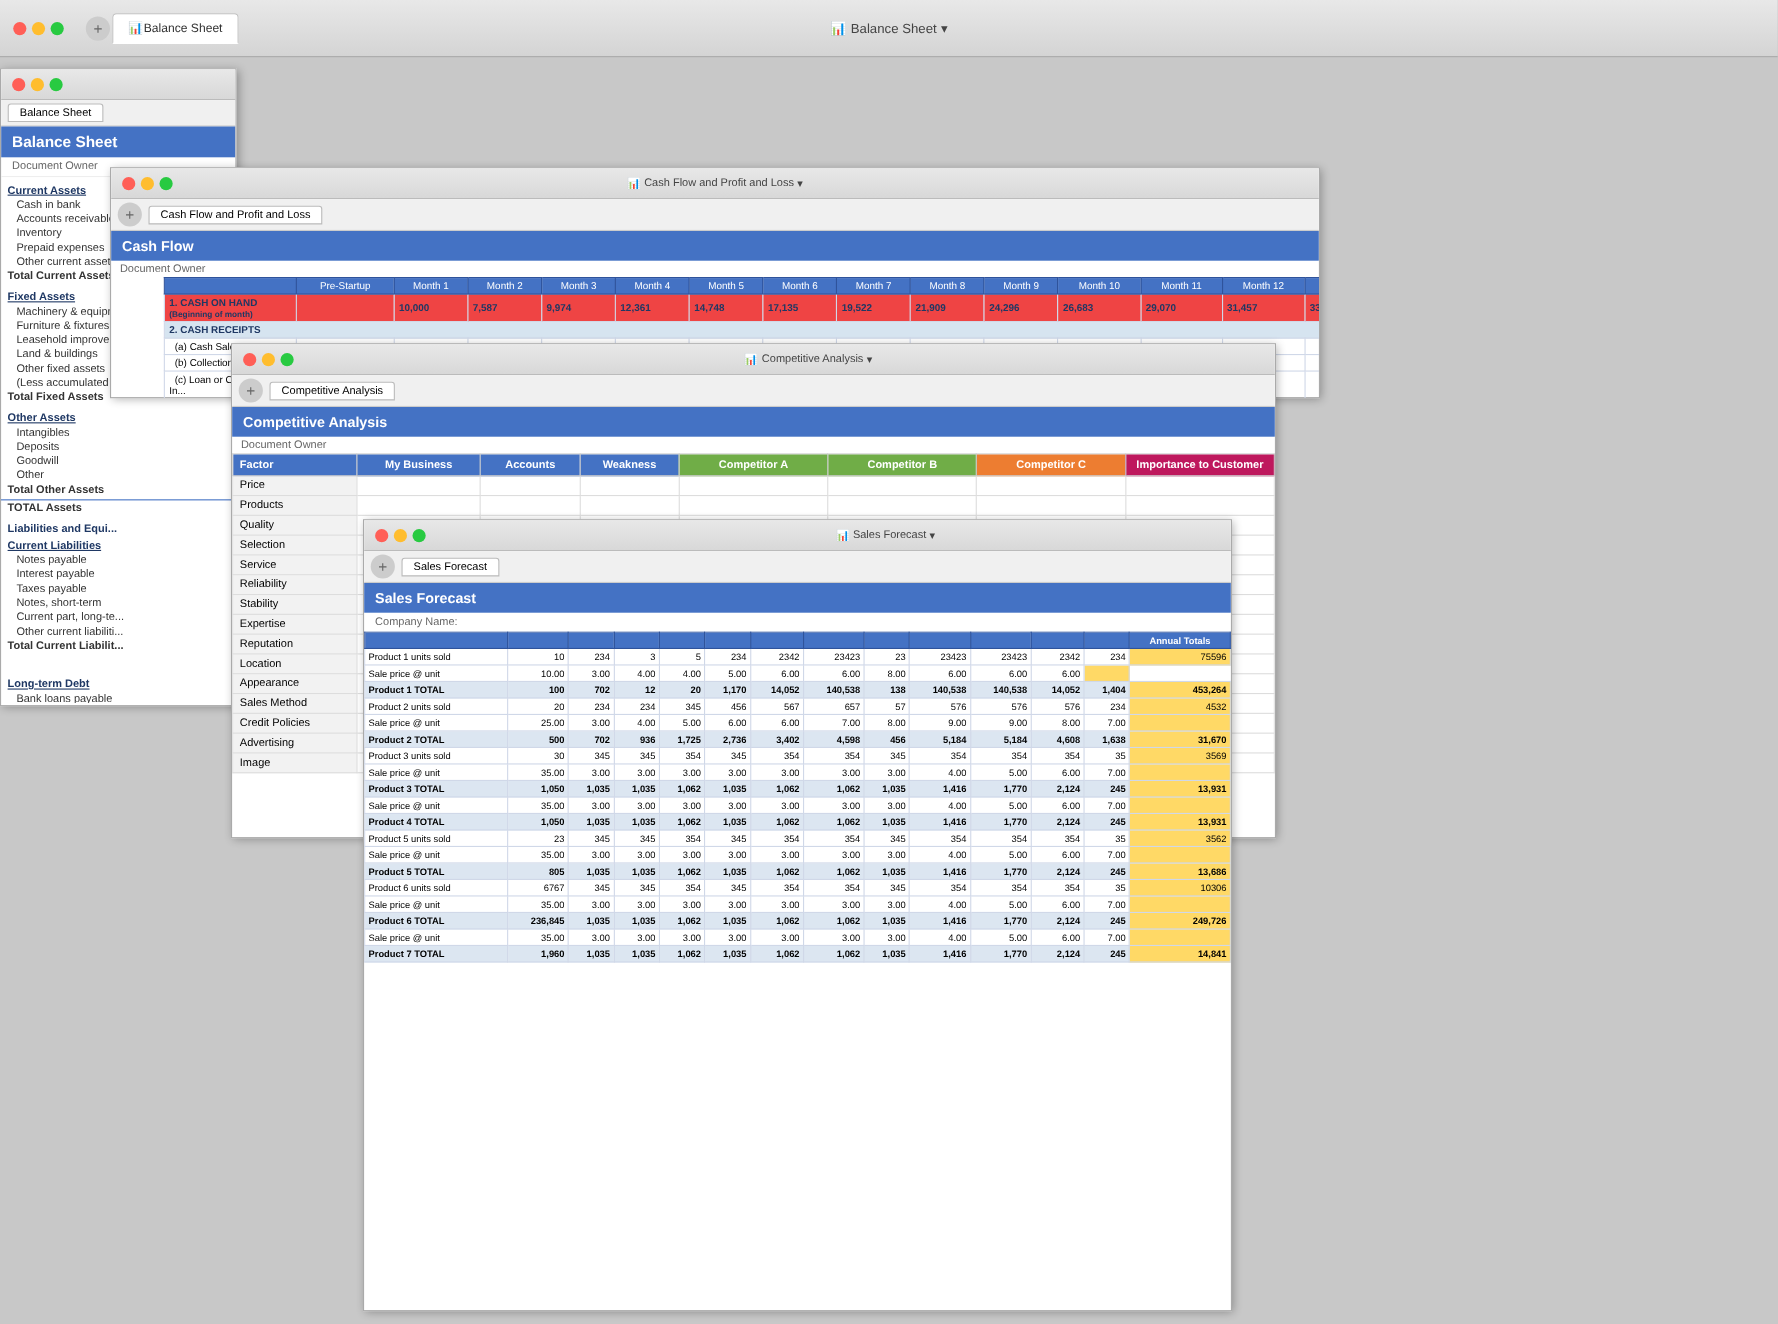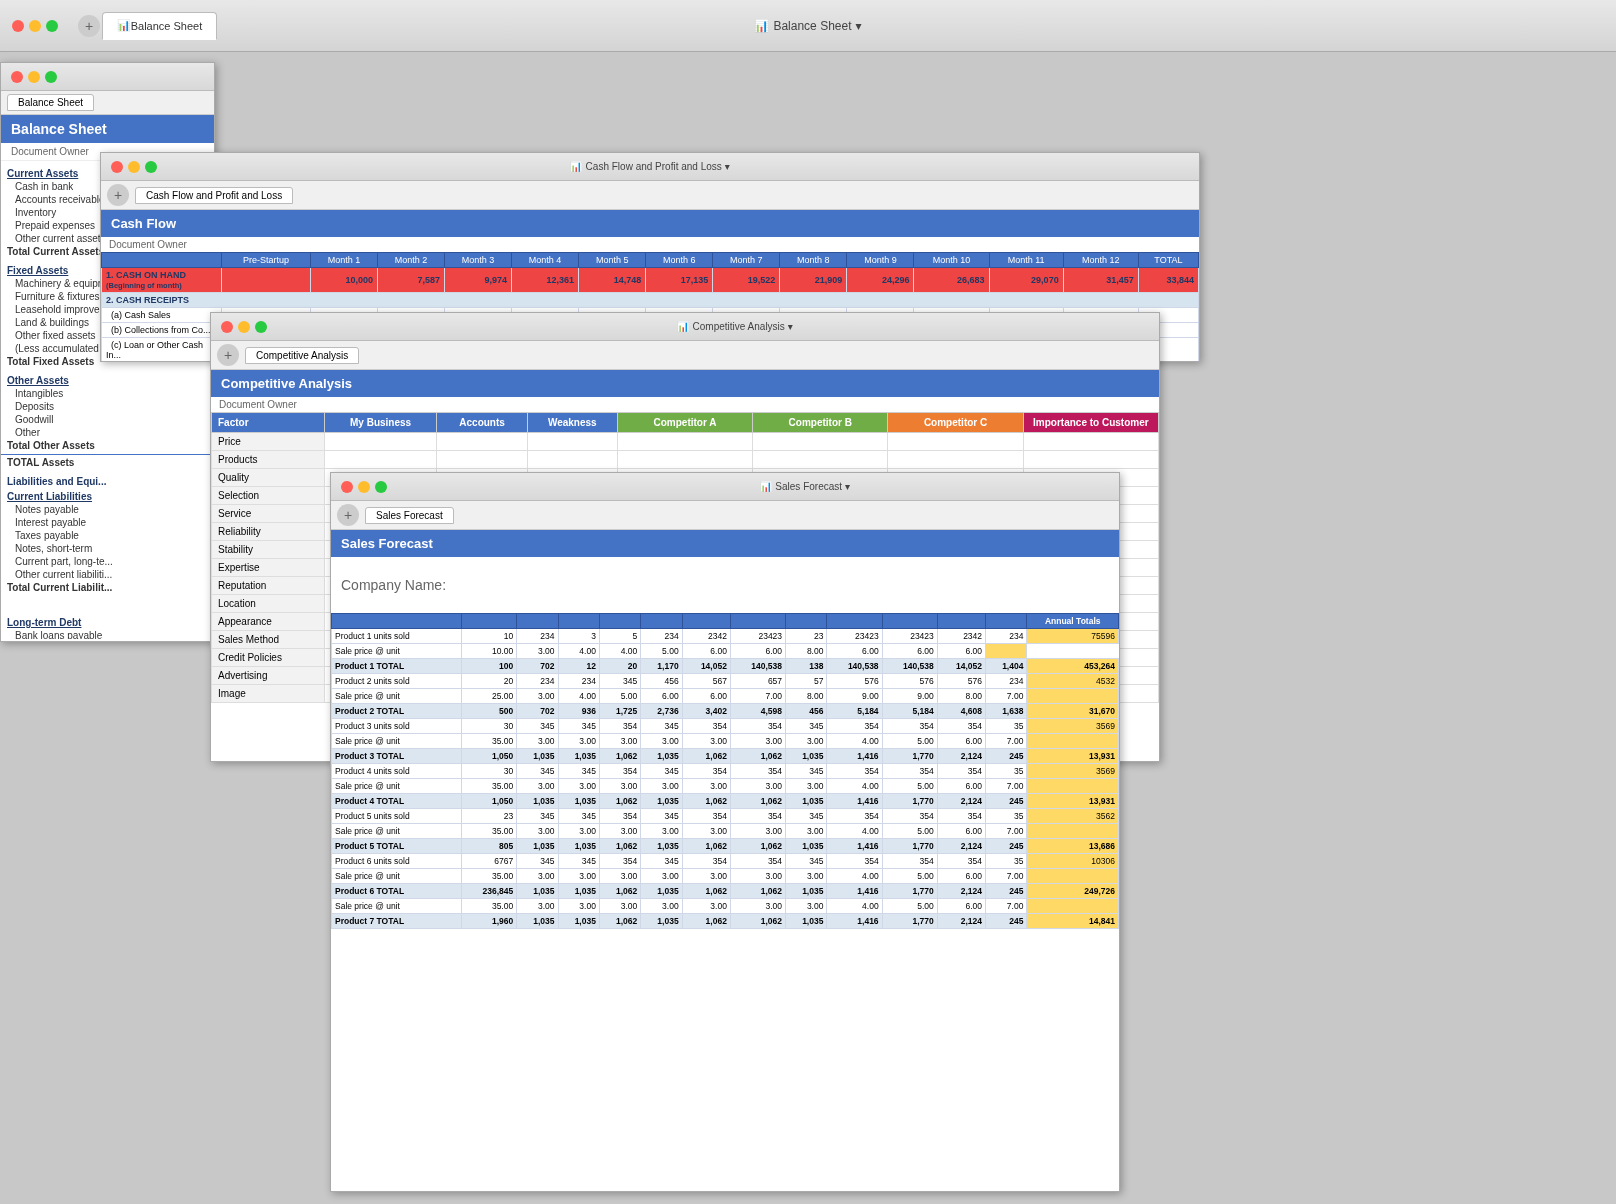--- a/index.html
+++ b/index.html
@@ -179,40 +179,41 @@
       background: #4472c4;
       padding: 6px 10px;
       color: #fff;
       font-size: 13px;
       font-weight: bold;
     }
     .cf-table {
       width: 100%;
       border-collapse: collapse;
       font-size: 9px;
+      margin-left: 48px;
     }
     .cf-table th {
       background: #4472c4;
       color: #fff;
       padding: 2px 4px;
       text-align: center;
       border: 1px solid #2f539b;
       font-weight: normal;
     }
     .cf-table td {
       padding: 2px 4px;
       border: 1px solid #d0d8e8;
       font-size: 9px;
     }
     .cf-row-header {
       background: #ef4444;
       font-weight: bold;
       color: #1f3864;
     }
-    .cf-number { text-align: right; }
+    .cf-number { }
 
     
     .window-competitive {
       position: absolute;
       top: 260px;
       left: 210px;
       width: 950px;
       height: 450px;
       background: #fff;
       border: 1px solid #aaa;
@@ -266,22 +267,22 @@
       overflow: hidden;
     }
     .sf-header {
       background: #4472c4;
       padding: 6px 10px;
       color: #fff;
       font-size: 13px;
       font-weight: bold;
     }
     .sf-company {
-      padding: 20px 10px;
-      font-size: 14px;
+      padding: 3px 10px;
+      font-size: 10px;
       color: #666;
     }
     .sf-table {
       width: 100%;
       border-collapse: collapse;
       font-size: 9px;
     }
     .sf-table th {
       background: #4472c4;
       color: #fff;
@@ -890,36 +891,20 @@
               <td>1,062</td>
               <td>1,062</td>
               <td>1,035</td>
               <td>1,416</td>
               <td>1,770</td>
               <td>2,124</td>
               <td>245</td>
               <td class="annual-total">13,931</td>
             </tr>
             <tr>
-              <td class="label">Product 4 units sold</td>
-              <td>30</td>
-              <td>345</td>
-              <td>345</td>
-              <td>354</td>
-              <td>345</td>
-              <td>354</td>
-              <td>354</td>
-              <td>345</td>
-              <td>354</td>
-              <td>354</td>
-              <td>354</td>
-              <td>35</td>
-              <td class="annual-total">3569</td>
-            </tr>
-            <tr>
               <td class="label">Sale price @ unit</td>
               <td>35.00</td>
               <td>3.00</td>
               <td>3.00</td>
               <td>3.00</td>
               <td>3.00</td>
               <td>3.00</td>
               <td>3.00</td>
               <td>3.00</td>
               <td>4.00</td>

